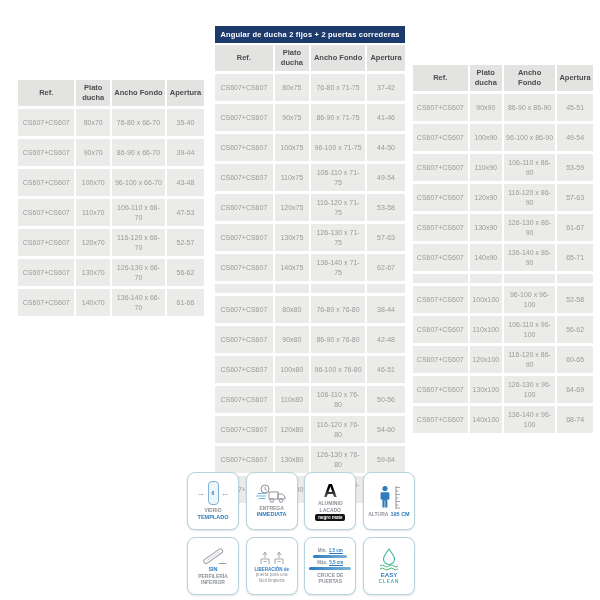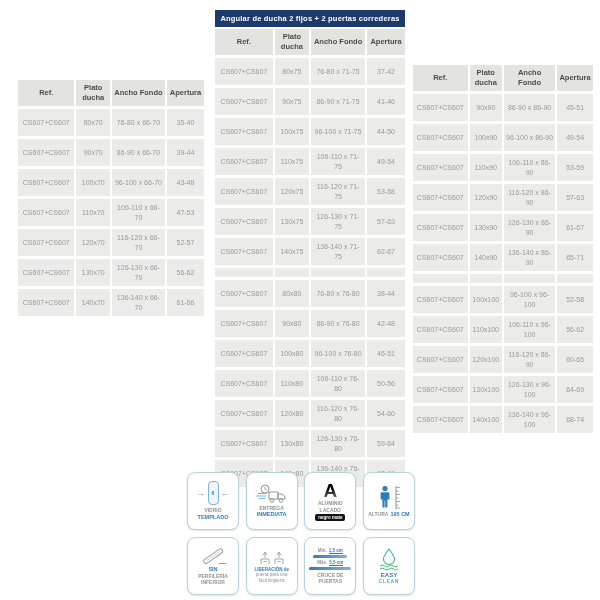--- a/index.html
+++ b/index.html
@@ -6,21 +6,21 @@
   .page{position:relative;width:600px;height:600px;background:#ffffff;overflow:hidden;
         font-family:"Liberation Sans",sans-serif;}
 
   
   .spec-table{position:absolute;}
   #t-left{left:18px;top:80px;width:186px;}
   #t-center{left:215px;top:10px;width:190px;}
   #t-right{left:413px;top:65px;width:180px;}
 
   .table-title{background:#1c3a6b;color:#ffffff;font-size:7.5px;font-weight:bold;
-               text-align:center;padding:4px 2px;margin-bottom:2px;letter-spacing:.2px;}
+               text-align:center;padding:4px 2px;margin-bottom:2px;letter-spacing:.2px;margin-top:16px;}
 
   .grid{display:grid;grid-template-columns:1.6fr .95fr 1.5fr 1.05fr;
         column-gap:2px;row-gap:3px;}
   .cell{background:#ebebea;color:#9a9a98;font-size:7px;line-height:1.35;
         display:flex;align-items:center;justify-content:center;text-align:center;
         min-height:27px;padding:1px 2px;box-sizing:border-box;}
   .hcell{background:#e3e3e2;color:#4c4c4c;font-weight:bold;font-size:7.5px;min-height:26px;}
   .spacer{min-height:9px;padding:0;}
 
   

